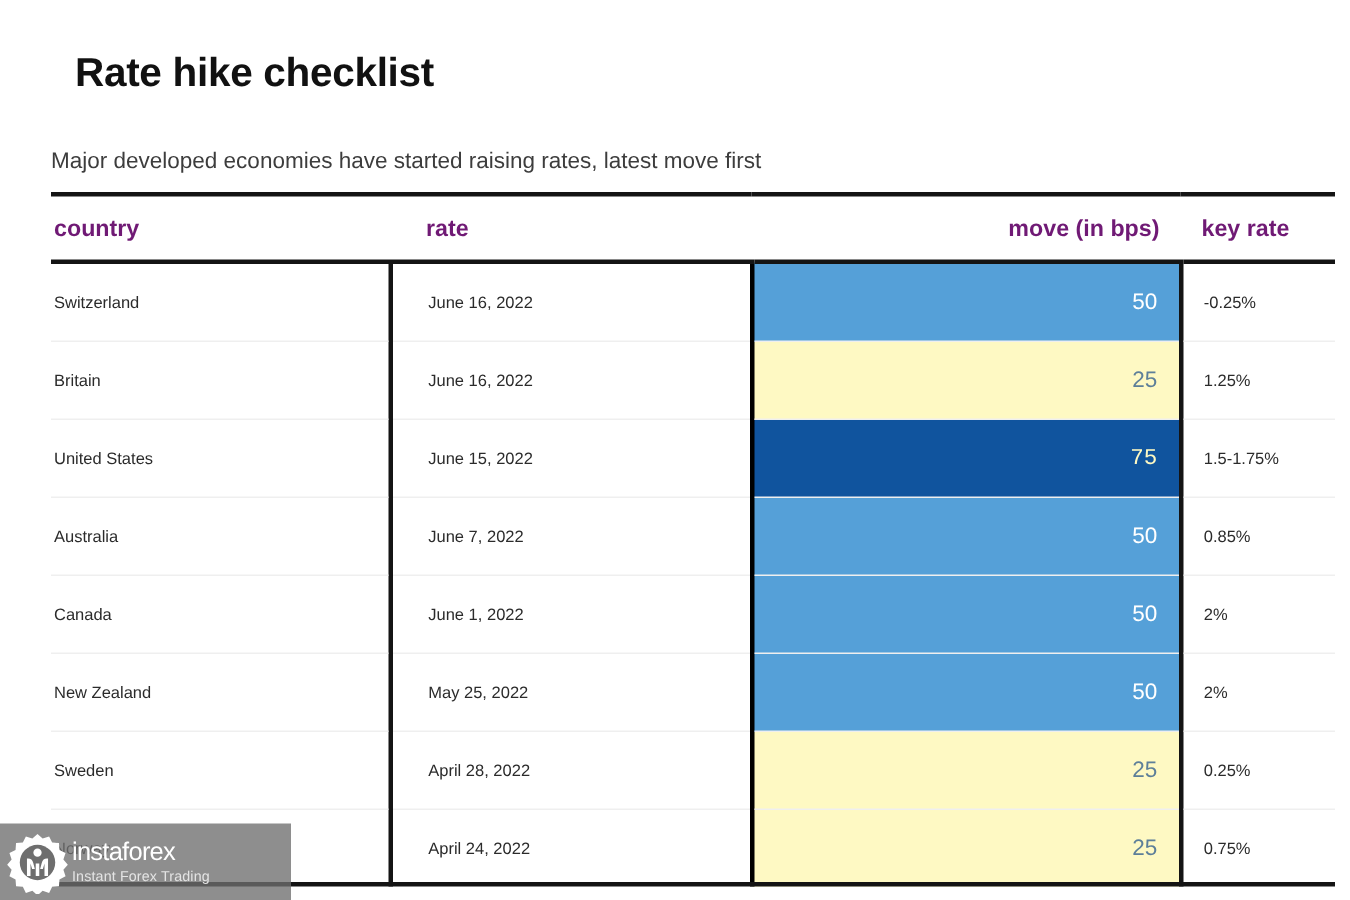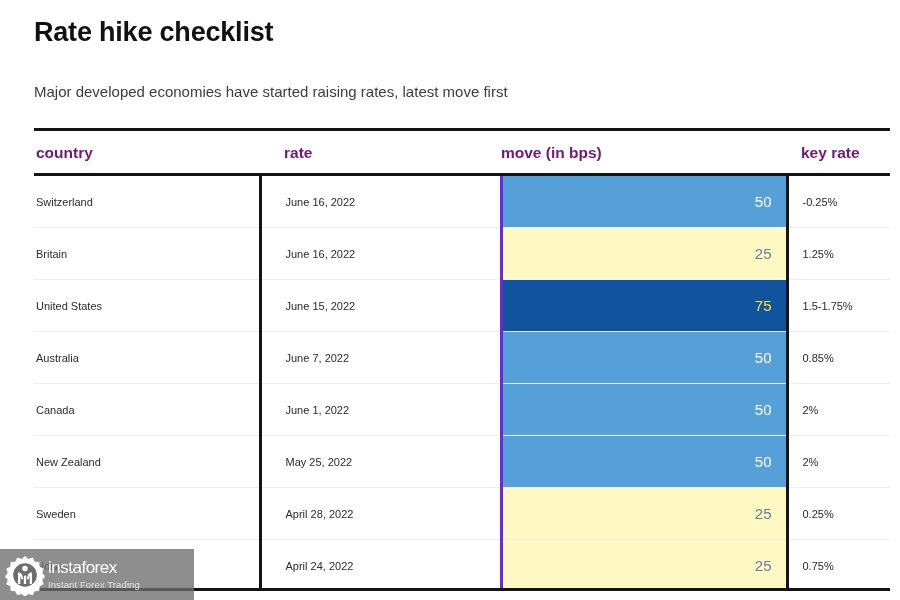--- a/index.html
+++ b/index.html
@@ -26,21 +26,21 @@
 
   
   .headings {
     padding: 16px 34px 0 34px;
   }
   .title {
     font-size: 27px;
     font-weight: bold;
     letter-spacing: -0.2px;
     color: #111111;
-    margin: 0;
+    margin: 16px;
     line-height: 1.25;
   }
   .subtitle {
     font-size: 15px;
     font-weight: normal;
     color: #3d3d3d;
     margin: 32px 0 0 0;
     line-height: 1.3;
   }
 
@@ -67,21 +67,21 @@
     color: #701a75;
     padding: 13px 0 11px 0;
     border-top: 3px solid #141414;
     border-bottom: 3px solid #141414;
     text-align: left;
     vertical-align: middle;
     background: #ffffff;
   }
   th.h-country { padding-left: 2px; }
   th.h-date    { padding-left: 24px; }
-  th.h-move    { padding-right: 14px; }
+  th.h-move    { text-align: right; padding-right: 14px; }
   th.h-key     { padding-left: 14px; }
 
   tbody td {
     font-size: 11px;
     color: #2b2b2b;
     height: 51px;
     padding: 0;
     border-bottom: 1px solid #efefef;
     vertical-align: middle;
     background: #ffffff;
@@ -93,27 +93,27 @@
   td.c-country { padding-left: 2px; }
 
   td.c-date {
     padding-left: 24px;
     border-left: 3px solid #141414;
   }
 
   td.c-move {
     text-align: right;
     padding-right: 14px;
-    border-left: 3px solid #6d28d9;
+    border-left: 3px solid #000000;
     border-right: 3px solid #141414;
     font-size: 15px;
   }
   td.c-move.light { background: #fef9c3; color: #5d7f99; }
   td.c-move.mid   { background: #55a0d8; color: #ffffff; }
-  td.c-move.dark  { background: #10549e; color: #fde047; }
+  td.c-move.dark  { background: #10549e; color: #fef9c3; font-family: Liberation Mono, monospace; }
 
   td.c-key { padding-left: 14px; }
 
   .table-bottom-rule {
     position: absolute;
     left: 34px;
     top: 588px;
     width: 856px;
     height: 3px;
     background: #141414;

